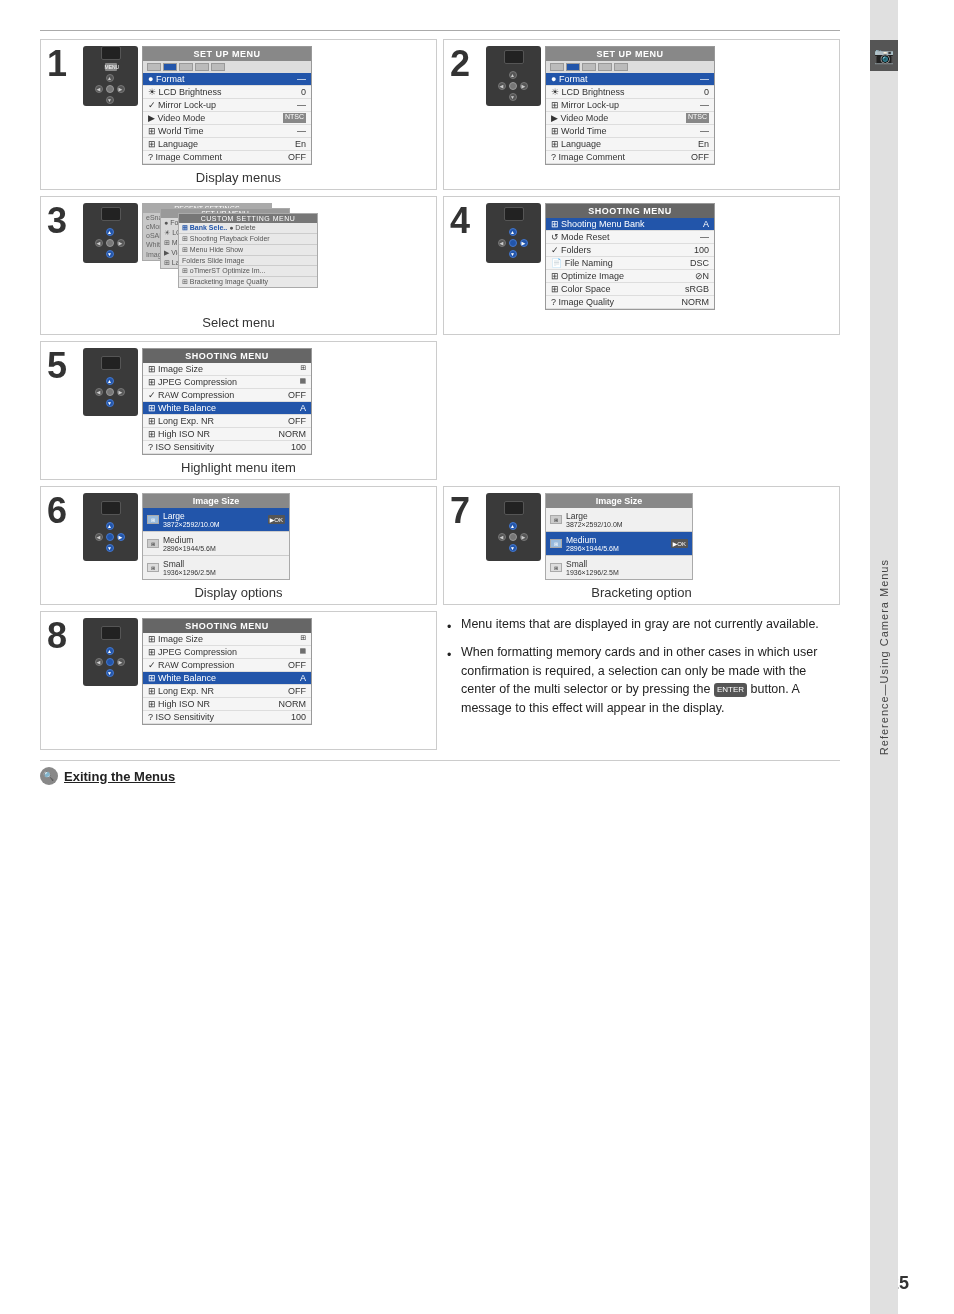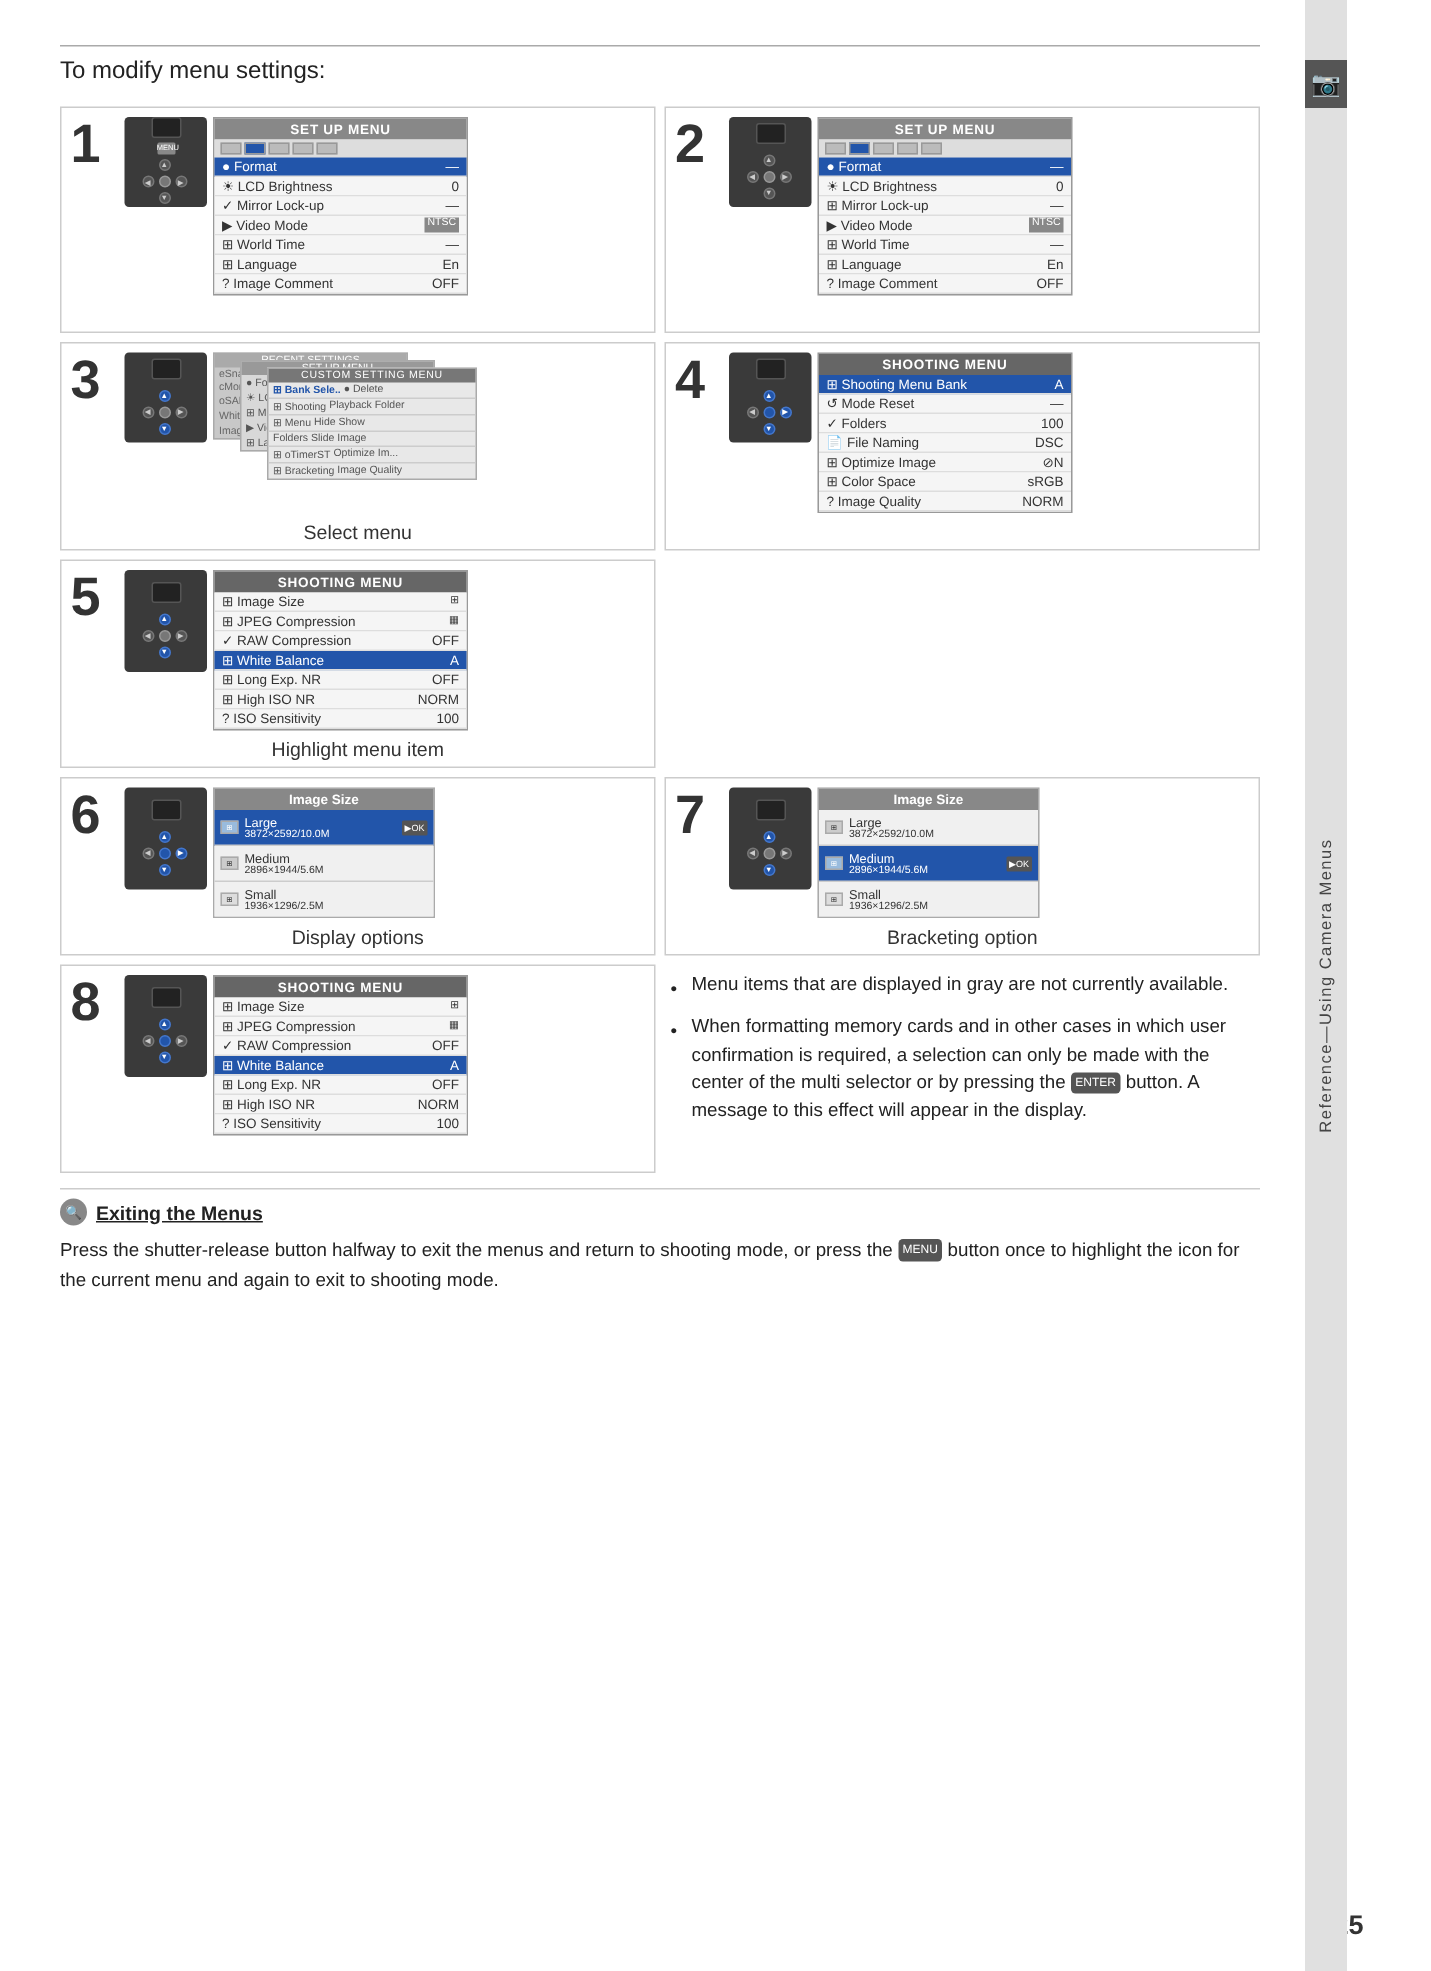--- a/index.html
+++ b/index.html
@@ -204,21 +204,20 @@
     .ind-box.active {
       background: #2255aa;
     }
   </style>
 </head>
 <body>
 
 <div class="page-container">
   <div class="main-content">
     <div class="top-line"></div>
-    <div class="intro-text">To modify menu settings:</div>
 
     <div class="grid-2col">
 
       <div class="step-box">
         <div class="step-number">1</div>
         <div class="step-content">
 
           <div style="display:flex;gap:4px;align-items:flex-start;">
             <div style="display:flex;flex-direction:column;align-items:center;gap:3px;">
               <div style="width:55px;height:60px;background:#3a3a3a;border-radius:3px;display:flex;flex-direction:column;align-items:center;justify-content:center;gap:3px;">
@@ -270,20 +269,21 @@
                 <span>⊞ Language</span>
                   <span>En</span>
               </div>
               <div class="menu-row">
                 <span>? Image Comment</span>
                   <span>OFF</span>
               </div>
             </div>
           </div>
         </div>
+        <div class="step-label">Display menus</div>
       </div>
 
       <div class="step-box">
         <div class="step-number">2</div>
         <div class="step-content">
           <div style="display:flex;gap:4px;align-items:flex-start;">
             <div style="display:flex;flex-direction:column;align-items:center;gap:3px;">
               <div style="width:55px;height:60px;background:#3a3a3a;border-radius:3px;display:flex;flex-direction:column;align-items:center;justify-content:center;gap:3px;">
                 <div style="width:20px;height:14px;background:#222;border-radius:2px;border:1px solid #555;"></div>
                 <div style="display:grid;grid-template-columns:10px 10px 10px;grid-template-rows:10px 10px 10px;gap:1px;margin-top:4px;">
@@ -700,23 +700,20 @@
           <span>When formatting memory cards and in other cases in which user confirmation is required, a selection can only be made with the center of the multi selector or by pressing the <span class="mini-enter-btn">ENTER</span> button. A message to this effect will appear in the display.</span>
         </div>
       </div>
     </div>
 
     <div class="exiting-section">
       <div class="exiting-title">
         <div style="width:18px;height:18px;background:#888;border-radius:50%;display:flex;align-items:center;justify-content:center;color:#fff;font-size:9px;">🔍</div>
         <span style="text-decoration:underline;font-weight:bold;font-size:13px;">Exiting the Menus</span>
       </div>
-      <div class="exiting-text">
-        Press the shutter-release button halfway to exit the menus and return to shooting mode, or press the <span class="mini-enter-btn">MENU</span> button once to highlight the icon for the current menu and again to exit to shooting mode.
-      </div>
     </div>
 
     <div class="page-number">25</div>
   </div>
 
   <div class="right-tab">
     <div class="right-tab-icon">📷</div>
     <div class="right-tab-text">Reference—Using Camera Menus</div>
   </div>
 </div>

